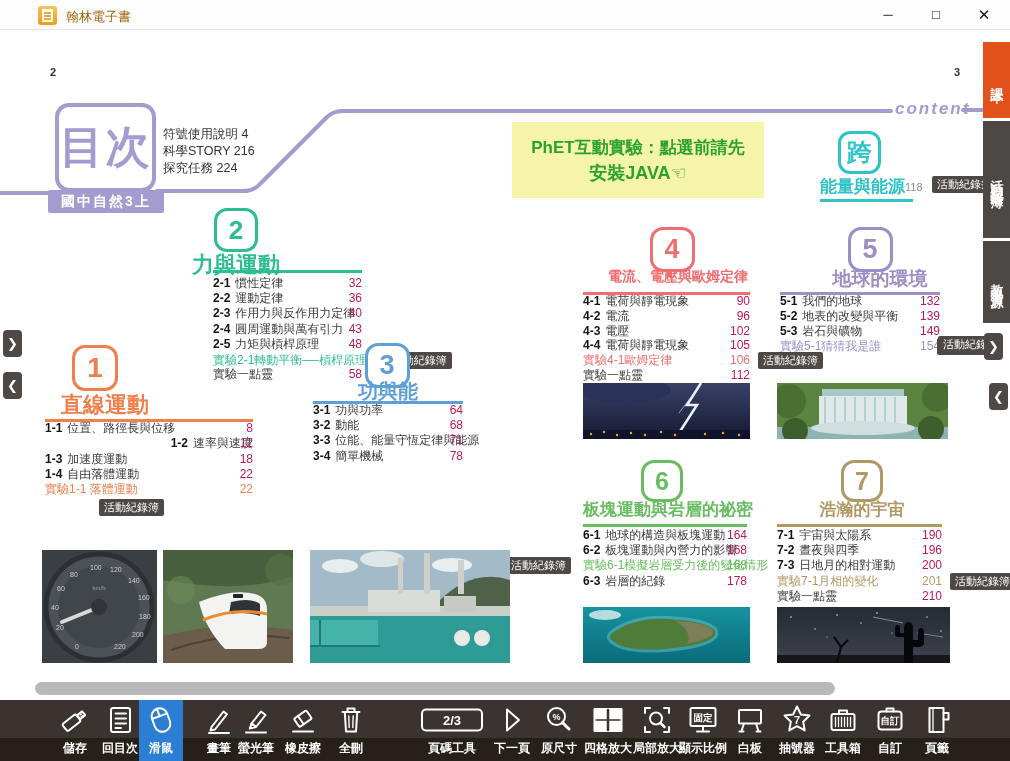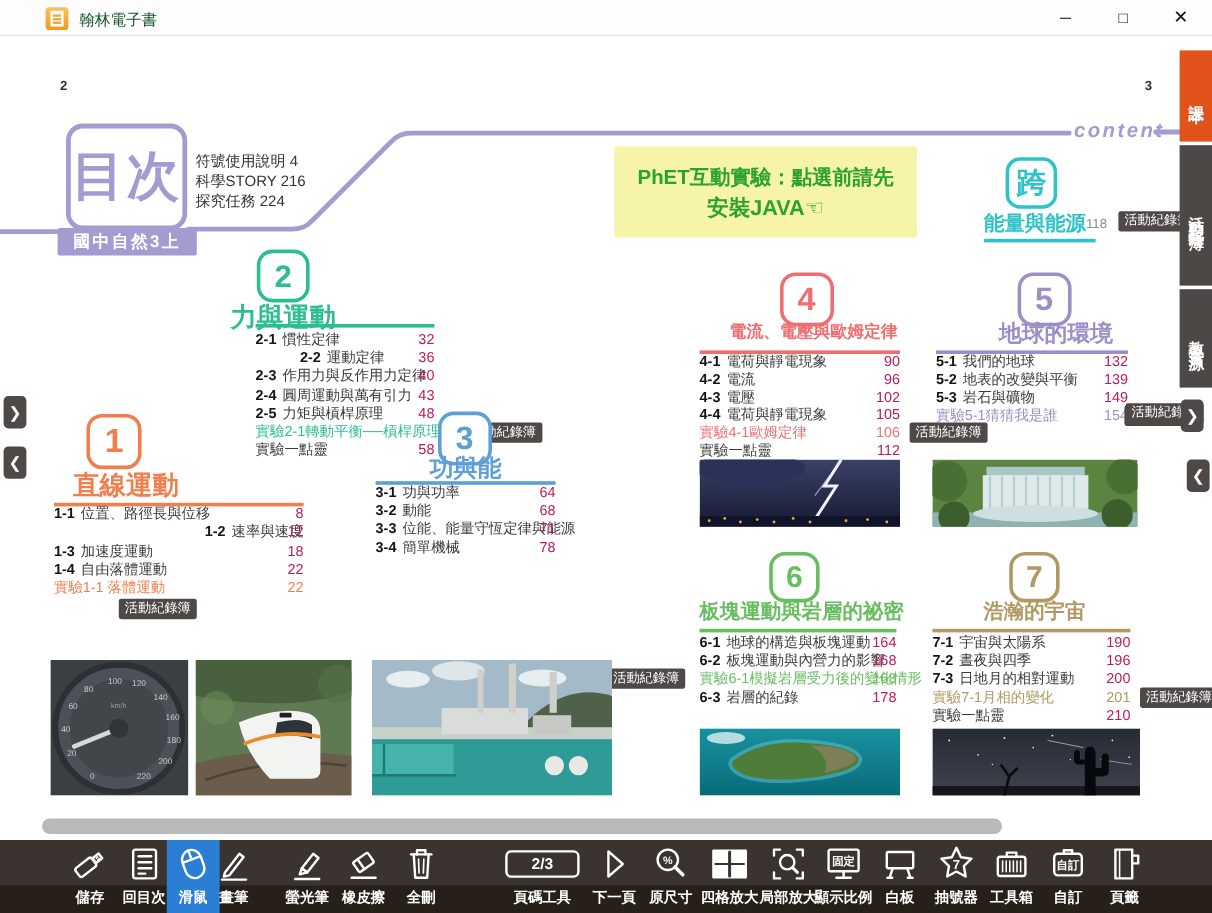--- a/index.html
+++ b/index.html
@@ -11,21 +11,21 @@
 
   
   #titlebar { position:absolute; left:0; top:0; width:1010px; height:30px; background:#fdfdfd;
               border-bottom:1px solid #e6e6e6; }
   #app-icon { position:absolute; left:38px; top:6px; width:19px; height:19px; border-radius:3px;
               background:linear-gradient(#fbc158,#f29a1e); }
   #app-icon .pg1 { position:absolute; left:4px; top:3px; width:11px; height:13px; background:#fff;
                    border-radius:1px; }
   #app-icon .pg1:before { content:""; position:absolute; left:2px; top:3px; width:7px; height:1.5px;
                    background:#f2a83c; box-shadow:0 3px 0 #f2a83c, 0 6px 0 #f2a83c; }
-  #win-title { position:absolute; left:66px; top:8px; font-size:13px; color:#14532d; }
+  #win-title { position:absolute; left:66px; top:8px; font-size:13px; color:#a16207; }
   .win-btn { position:absolute; top:0; width:44px; height:30px; text-align:center; line-height:30px;
              font-size:13px; color:#111; cursor:default; }
 
   
   #swoosh { position:absolute; left:0; top:0; pointer-events:none; }
   #toc-box { position:absolute; left:55px; top:103px; width:101px; height:89px;
              border:4px solid #a49cd1; border-radius:14px; display:flex; align-items:center;
              justify-content:center; background:#fff; }
   #toc-box span { font-size:44px; font-weight:bold; color:#a49cd1; letter-spacing:2px; }
   #toc-edition { position:absolute; left:48px; top:190px; width:116px; height:23px; background:#a49cd1;
@@ -157,21 +157,21 @@
         <div class="ch-row" style="height: 15.3px; line-height: 15.3px;"><span class="no">1-4</span><span>自由落體運動</span><span class="pg">22</span></div>
         <div class="ch-row exp" style="height: 15.3px; line-height: 15.3px;"><span>實驗1-1 落體運動</span><span class="pg">22</span></div>
       </div>
     </div>
   <div class="chapter" id="ch1" style="left: 213px; top: 208px; width: 149px; --c: #2dbd92;">
       <div class="ch-num" style="left: 1px; top: 0px; width: 44px; height: 44px; font-size: 26px;">2</div>
       <div class="ch-title" style="left: 23px; top: 45px; font-size: 22px;">力與運動</div>
       <div class="ch-rule" style="top: 62px; width: 149px;"></div>
       <div class="ch-items" style="top: 68px;">
         <div class="ch-row" style="height: 15.2px; line-height: 15.2px;"><span class="no">2-1</span><span>慣性定律</span><span class="pg">32</span></div>
-        <div class="ch-row" style="height: 15.2px; line-height: 15.2px; margin-left: 37px;"><span class="no">2-2</span><span>運動定律</span><span class="pg">36</span></div>
+        <div class="ch-row" style="height: 15.2px; line-height: 15.2px;"><span class="no">2-2</span><span>運動定律</span><span class="pg">36</span></div>
         <div class="ch-row" style="height: 15.2px; line-height: 15.2px;"><span class="no">2-3</span><span>作用力與反作用力定律</span><span class="pg">40</span></div>
         <div class="ch-row" style="height: 15.2px; line-height: 15.2px;"><span class="no">2-4</span><span>圓周運動與萬有引力</span><span class="pg">43</span></div>
         <div class="ch-row" style="height: 15.2px; line-height: 15.2px;"><span class="no">2-5</span><span>力矩與槓桿原理</span><span class="pg">48</span></div>
         <div class="ch-row exp" style="height: 15.2px; line-height: 15.2px;"><span>實驗2-1轉動平衡──槓桿原理</span><span class="pg-inline">52</span><span class="act-badge row-badge m-inline">活動紀錄簿</span></div>
         <div class="ch-row" style="height: 15.2px; line-height: 15.2px;"><span>實驗一點靈</span><span class="pg">58</span></div>
       </div>
     </div>
   <div class="chapter" id="ch2" style="left: 313px; top: 343px; width: 150px; --c: #5d9fd7;">
       <div class="ch-num" style="left: 51.5px; top: 0px; width: 45px; height: 45px; font-size: 27px;">3</div>
       <div class="ch-title" style="left: 75px; top: 37px; font-size: 20px;">功與能</div>
@@ -422,21 +422,21 @@
           <svg width="34" height="34" viewBox="0 0 34 34" fill="none" stroke="#fff" stroke-width="2" stroke-linecap="round" stroke-linejoin="round">
             <g transform="rotate(-20 17 17)">
               <rect x="9" y="5" width="16" height="24" rx="8"></rect>
               <line x1="17" y1="5" x2="17" y2="13"></line>
               <line x1="9.5" y1="13" x2="24.5" y2="13"></line>
             </g>
           </svg>
         </div>
         <div class="tb-label">滑鼠</div>
       </div>
-      <div class="tb-item" style="left: 167px; width: 56px;">
+      <div class="tb-item" style="left: 191px; width: 56px;">
         <div class="tb-icon">
           <svg width="34" height="34" viewBox="0 0 34 34" fill="none" stroke="#fff" stroke-width="2" stroke-linecap="round" stroke-linejoin="round">
             <path d="M9.5 24 L21.5 8.5 L25 11.2 L13 26.5 L8.5 27.5 Z"></path>
             <line x1="7" y1="30" x2="27" y2="30"></line>
           </svg>
         </div>
         <div class="tb-label">畫筆</div>
       </div>
       <div class="tb-item" style="left: 228px; width: 56px;">
         <div class="tb-icon">

